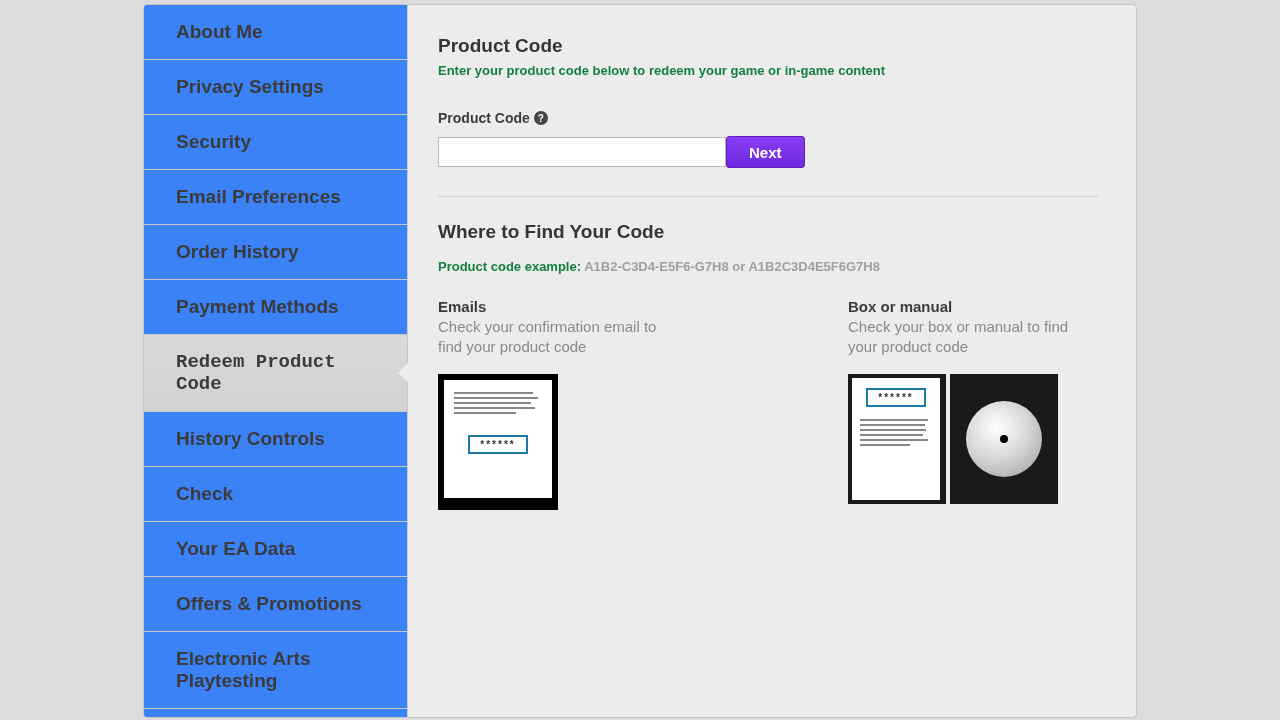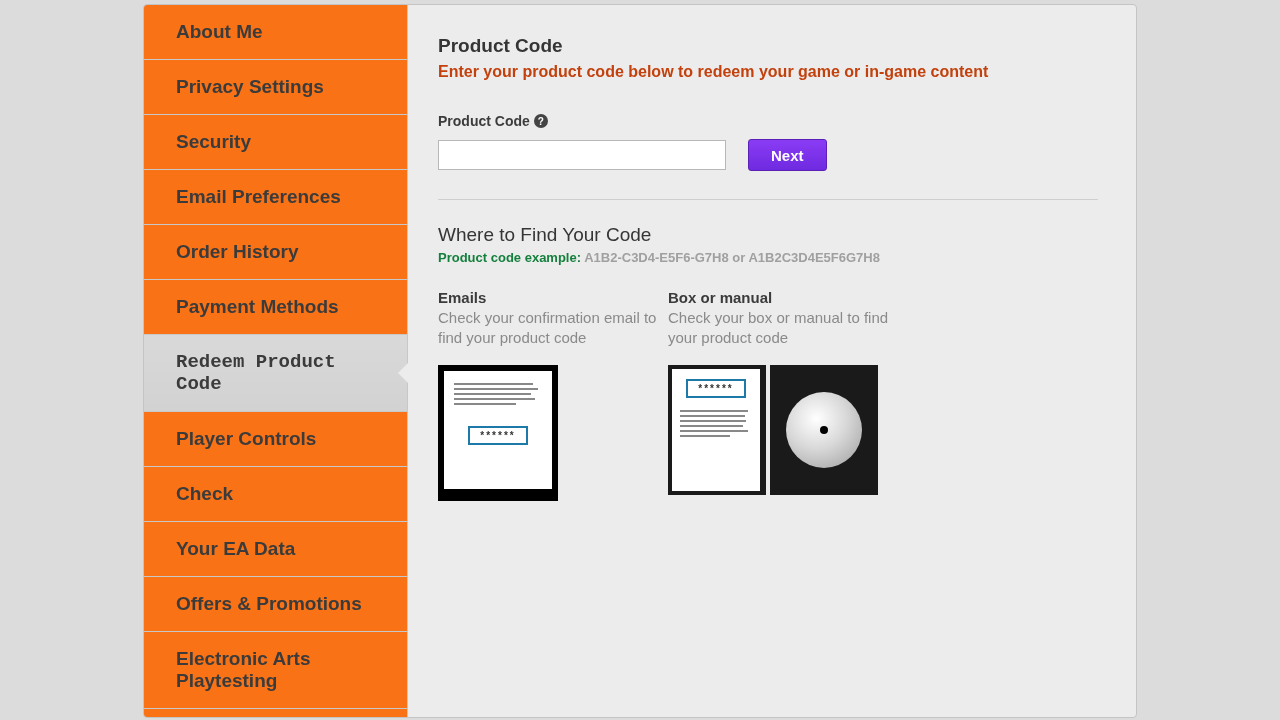--- a/index.html
+++ b/index.html
@@ -28,21 +28,21 @@
       border-right: 1px solid #c8c8c8;
     }
     .sidebar-item {
       padding: 16px 18px 16px 32px;
       border-bottom: 1px solid #c8c8c8;
       font-size: 19px;
       font-weight: bold;
       color: #3b3b3b;
       cursor: pointer;
       position: relative;
-      background: #f97316;
+      background: #3b82f6;
     }
     .sidebar-item.active {
       background: linear-gradient(#d9d9d9, #d2d2d2);
       position: relative;
       font-family: Liberation Mono, monospace;
     }
     .sidebar-item.active::after {
       content: "";
       position: absolute;
       right: -1px;
@@ -57,22 +57,22 @@
       flex: 1;
       padding: 30px 38px 30px 30px;
     }
     .section-title {
       font-size: 19px;
       font-weight: bold;
       color: #353535;
       margin-bottom: 6px;
     }
     .section-sub {
-      font-size: 16px;
-      color: #c2410c;
+      font-size: 13px;
+      color: #15803d;
       font-weight: bold;
       margin-bottom: 32px;
     }
     .field-label {
       font-size: 14px;
       color: #3c3c3c;
       font-weight: bold;
       margin-bottom: 10px;
       display: flex;
       align-items: center;
@@ -84,21 +84,20 @@
       border-radius: 50%;
       background: #444;
       color: #fff;
       font-size: 10px;
       font-weight: bold;
       align-items: center;
       justify-content: center;
     }
     .input-row {
       display: flex;
-      gap: 22px;
       align-items: center;
       margin-bottom: 28px;
     }
     .code-input {
       width: 288px;
       height: 30px;
       border: 1px solid #b8b8b8;
       background: #fff;
       padding: 0 8px;
       font-size: 14px;
@@ -114,33 +113,34 @@
       font-size: 15px;
       cursor: pointer;
     }
     hr.div {
       border: none;
       border-top: 1px solid #cfcfcf;
       margin-bottom: 24px;
     }
     .where-title {
       font-size: 19px;
-      font-weight: normal;
+      font-weight: bold;
       color: #353535;
-      margin-bottom: 4px;
+      margin-bottom: 16px;
     }
     .example-row {
       font-size: 13px;
       font-weight: bold;
       margin-bottom: 24px;
     }
     .example-label { color: #15803d; }
     .example-value { color: #a0a0a0; }
     .find-columns {
       display: flex;
+      gap: 180px;
     }
     .find-col { width: 230px; }
     .find-heading {
       font-size: 15px;
       font-weight: bold;
       color: #3b3b3b;
       margin-bottom: 2px;
     }
     .find-desc {
       font-size: 15px;
@@ -226,21 +226,21 @@
 
 <div class="panel">
   <div class="sidebar">
     <div class="sidebar-item">About Me</div>
     <div class="sidebar-item">Privacy Settings</div>
     <div class="sidebar-item">Security</div>
     <div class="sidebar-item">Email Preferences</div>
     <div class="sidebar-item">Order History</div>
     <div class="sidebar-item">Payment Methods</div>
     <div class="sidebar-item active">Redeem Product Code</div>
-    <div class="sidebar-item">Player Controls</div>
+    <div class="sidebar-item">History Controls</div>
     <div class="sidebar-item">Check</div>
     <div class="sidebar-item">Your EA Data</div>
     <div class="sidebar-item">Offers &amp; Promotions</div>
     <div class="sidebar-item">Electronic Arts Playtesting</div>
     <div class="sidebar-item">Connections</div>
   </div>
 
   <div class="main">
     <div class="section-title">Product Code</div>
     <div class="section-sub">Enter your product code below to redeem your game or in-game content</div>

